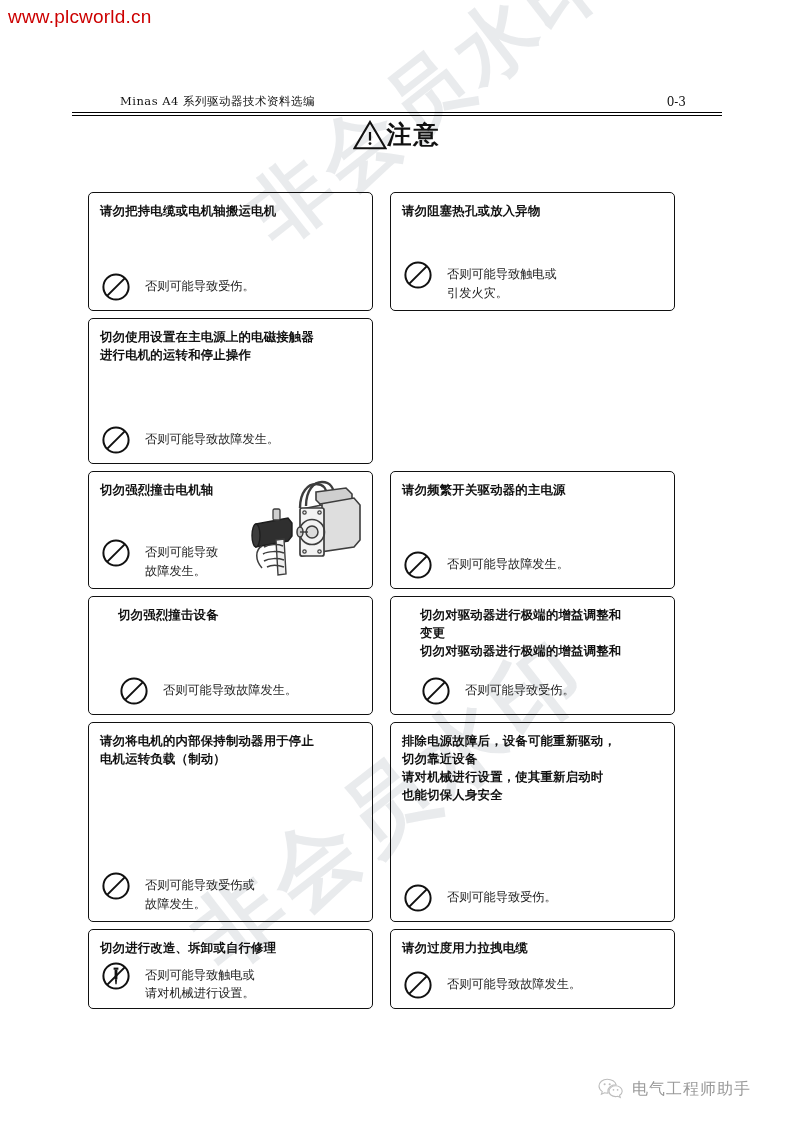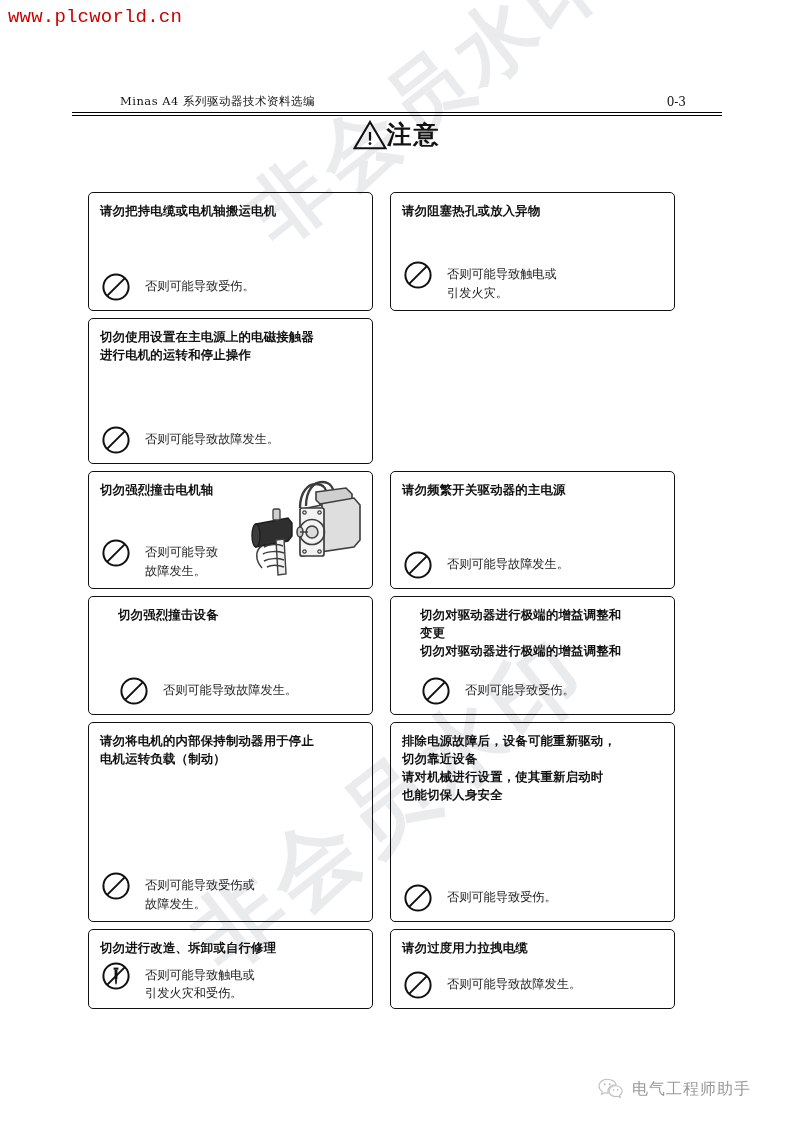--- a/index.html
+++ b/index.html
@@ -44,21 +44,21 @@
     top: 745px;
     font-size: 88px;
     transform: rotate(-38deg);
   }
 
   
   #site-url {
     position: absolute;
     left: 8px;
     top: 6px;
-    font-family: Liberation Mono, monospace;
+    font-family: Liberation Sans, sans-serif;
     font-size: 19px;
     color: #cc0000;
     letter-spacing: 0.2px;
     z-index: 10;
   }
 
   
   #doc-header {
     position: absolute;
     left: 72px;
@@ -461,21 +461,21 @@
             <circle cx="15" cy="15" r="12.6" fill="none" stroke="#111" stroke-width="2"></circle>
 
             <rect x="12.6" y="6.6" width="4.8" height="2.1" fill="#111"></rect>
             <rect x="13.6" y="8.7" width="2.8" height="9.6" fill="#111"></rect>
             <path d="M13.9 18.3 L16.1 18.3 L15.6 23.3 L14.4 23.3 Z" fill="#111"></path>
             <line x1="6.1" y1="23.9" x2="23.9" y2="6.1" stroke="#111" stroke-width="2"></line>
           </svg>
         </div>
         <div class="consequence-text">
           <div>否则可能导致触电或</div>
-          <div>引发火灾和受伤。</div>
+          <div>请对机械进行设置。</div>
         </div>
       </div>
     </div>
 
     <div class="caution-box h-r6">
       <div class="box-heading">
         <div>请勿过度用力拉拽电缆</div>
       </div>
       <div class="box-spacer"></div>
       <div class="box-consequence">

